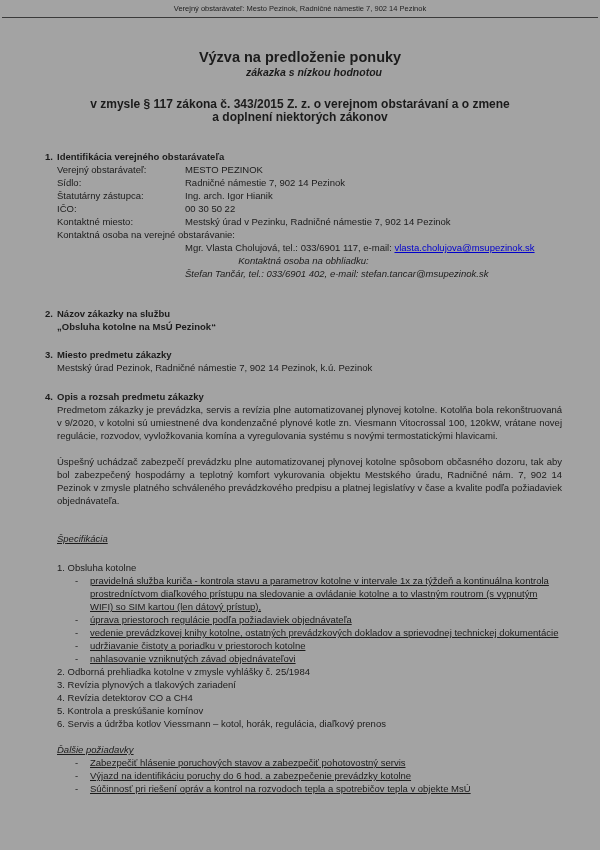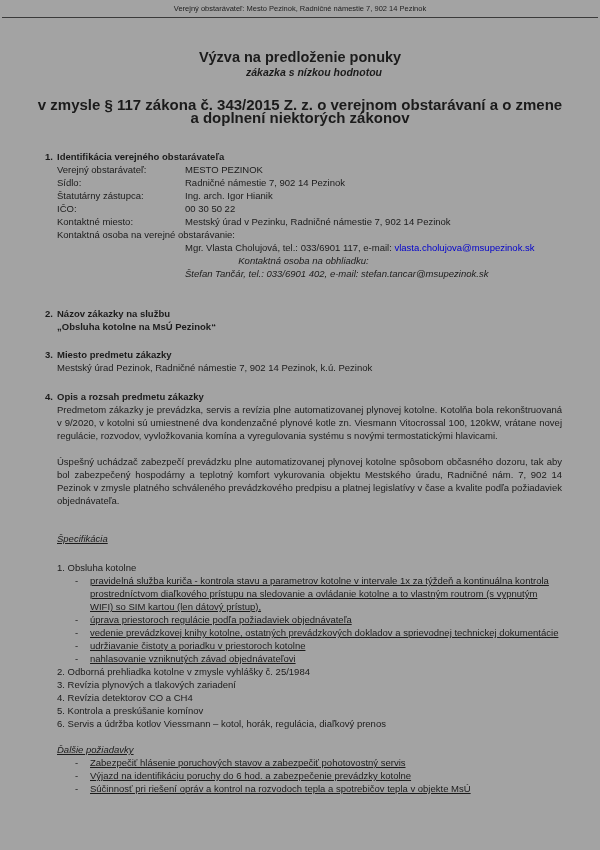--- a/index.html
+++ b/index.html
@@ -36,38 +36,38 @@
   .subtitle {
     text-align:center;
     font-size:10.5px;
     font-weight:bold;
     font-style:italic;
     margin-left:28px;
   }
   .legal {
     margin-top:19px;
     text-align:center;
-    font-size:15px;
+    font-size:12px;
     font-weight:bold;
   }
   .section {
     display:flex;
     margin-left:45px;
     margin-right:38px;
   }
   .num { width:12px; flex-shrink:0; }
   .body { flex:1; min-width:0; }
   .bold { font-weight:bold; }
   .italic { font-style:italic; }
   .kv { display:flex; }
   .kv .k { width:128px; flex-shrink:0; }
   .kv .v { flex:1; }
   .indent { margin-left:128px; }
   .outdent { margin-left:-12px;text-align:center; }
-  .email-link { color:#0000cc; cursor:pointer;text-align:right; }
+  .email-link { color:#0000cc; text-decoration:underline; cursor:pointer;text-align:right; }
   .just { text-align:justify; }
   .gap13 { margin-top:13px; }
   .spec-head {
     margin-top:25px;
     font-style:italic;
     text-decoration:underline;
   }
   .spec-list { margin-top:16px; }
   .bullet { display:flex; }
   .bullet .dash { margin-left:18px; width:15px; flex-shrink:0; }

